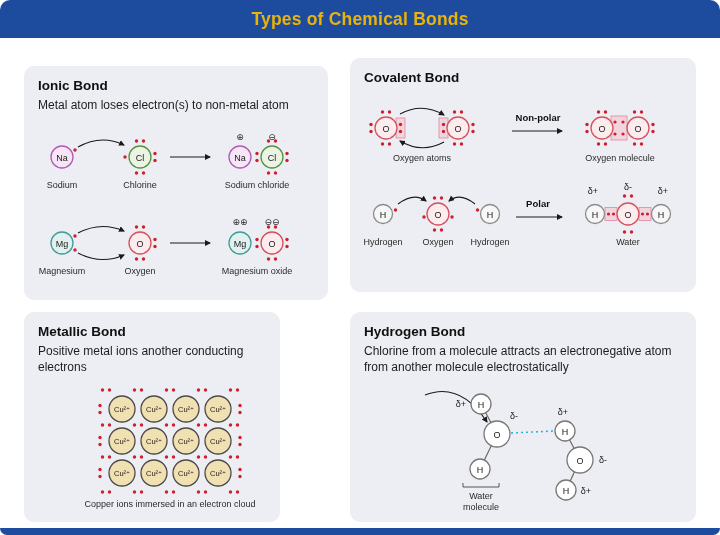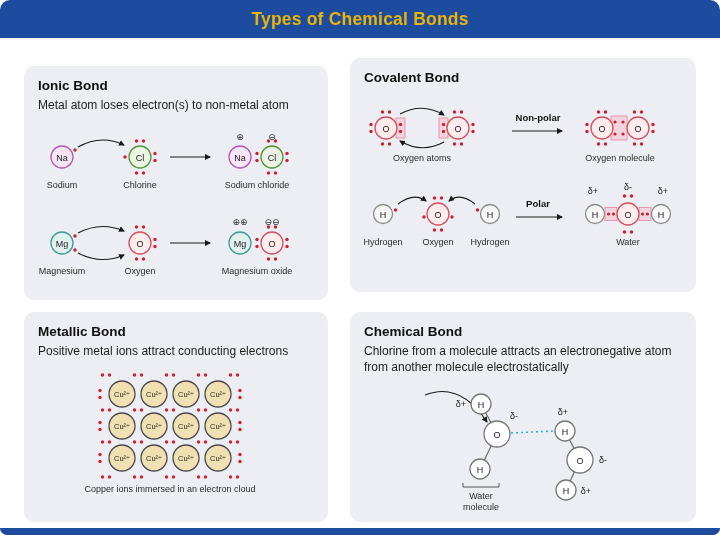--- a/index.html
+++ b/index.html
@@ -18,21 +18,21 @@
   .bottombar {
     position:absolute; bottom:0; left:0; width:720px; height:7px;
     background:var(--c-header-bg,#1d4c9f); border-radius:0 0 10px 10px;
   }
   .panel {
     position:absolute; background:var(--c-panel-bg,#eceef3);
     border-radius:10px; padding:12px 14px;
   }
   #panel-ionic    { left:24px;  top:66px;  width:304px; height:234px; }
   #panel-covalent { left:350px; top:58px;  width:346px; height:234px; }
-  #panel-metallic { left:24px;  top:312px; width:304px; height:210px; }
+  #panel-metallic { left:24px;  top:312px; width:256px; height:210px; }
   #panel-hydrogen { left:350px; top:312px; width:346px; height:210px; }
   .panel-title { font-size:13.5px; font-weight:bold; color:#101010; }
   .panel-sub   { font-size:12px; color:#1d1d1d; margin-top:5px; line-height:1.3; }
   .panel svg { display:block; margin-top:6px; margin-left:-14px; overflow:visible; }
   svg text { font-family:"Liberation Sans","DejaVu Sans",sans-serif; }
   .sym    { font-size:9px;  fill:#1b1b1b; text-anchor:middle; }
   .sym-sm { font-size:7.5px; }
   .albl   { font-size:9px;  fill:#2b2b2b; text-anchor:middle; }
   .blbl   { font-size:9.5px; font-weight:bold; fill:#101010; text-anchor:middle; }
   .charge { font-size:9px;  fill:#2b2b2b; text-anchor:middle; }
@@ -254,21 +254,21 @@
         <text class="sym" x="278" y="126.5">O</text>
         <circle class="atom atom-h" cx="311" cy="123" r="9.5"></circle>
         <text class="sym" x="311" y="126.5">H</text>
         <text class="albl" x="278" y="154">Water</text>
       </g>
     </svg>
   </section>
 
   <section class="panel" id="panel-metallic">
     <h2 class="panel-title">Metallic Bond</h2>
-    <p class="panel-sub">Positive metal ions attract conducting electrons</p>
+    <p class="panel-sub">Positive metal ions another conducting electrons</p>
     <svg width="304" height="135" viewBox="0 0 304 135">
       <defs>
         <g id="phM">
             <circle cx="-3.5" cy="0" r="1.7"></circle>
             <circle cx="3.5" cy="0" r="1.7"></circle>
           </g>
         <g id="pvM">
             <circle cx="0" cy="-3.5" r="1.7"></circle>
             <circle cx="0" cy="3.5" r="1.7"></circle>
           </g>
@@ -325,21 +325,21 @@
         <circle class="atom atom-cu" cx="162" cy="92" r="13"></circle>
           <text class="sym sym-sm" x="162" y="94.5">Cu²⁺</text>
         <circle class="atom atom-cu" cx="194" cy="92" r="13"></circle>
           <text class="sym sym-sm" x="194" y="94.5">Cu²⁺</text>
       </g>
       <text class="albl" x="146" y="126">Copper ions immersed in an electron cloud</text>
     </svg>
   </section>
 
   <section class="panel" id="panel-hydrogen">
-    <h2 class="panel-title">Chemical Bond</h2>
+    <h2 class="panel-title">Hydrogen Bond</h2>
     <p class="panel-sub">Chlorine from a molecule attracts an electronegative atom from another molecule electrostatically</p>
     <svg width="346" height="145" viewBox="0 0 346 145">
       <defs>
         <marker id="arH" markerWidth="8" markerHeight="8" refX="5" refY="3" orient="auto" markerUnits="userSpaceOnUse">
           <path d="M0,0 L6,3 L0,6 Z" fill="#1a1a1a"></path>
         </marker>
       </defs>
       <path class="arrow" d="M75,14 Q110,0 137,41" marker-end="url(#arH)"></path>
       <line class="bond" x1="131" y1="23" x2="147" y2="53"></line>
       <line class="bond" x1="147" y1="53" x2="130" y2="88"></line>

